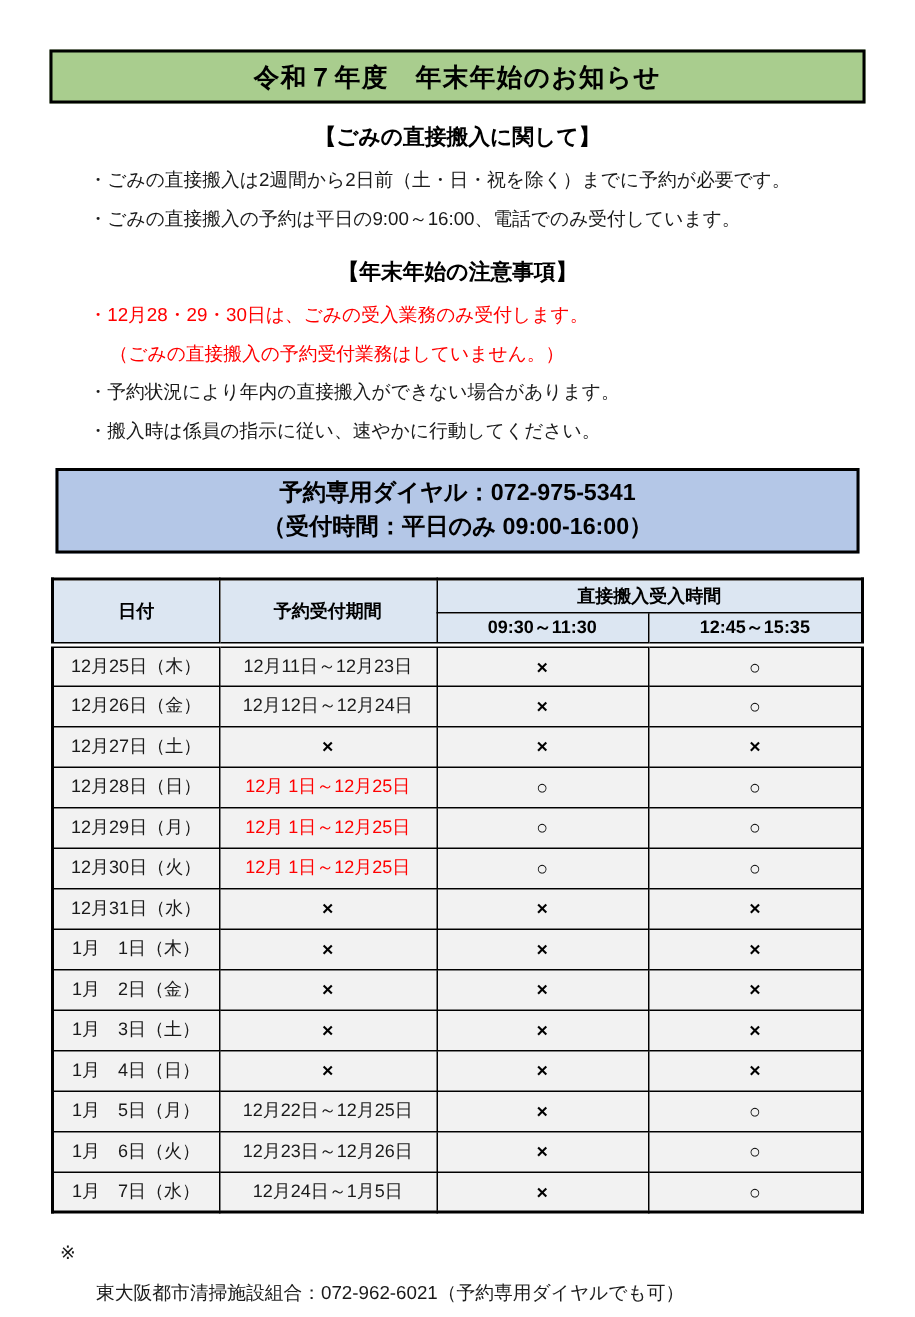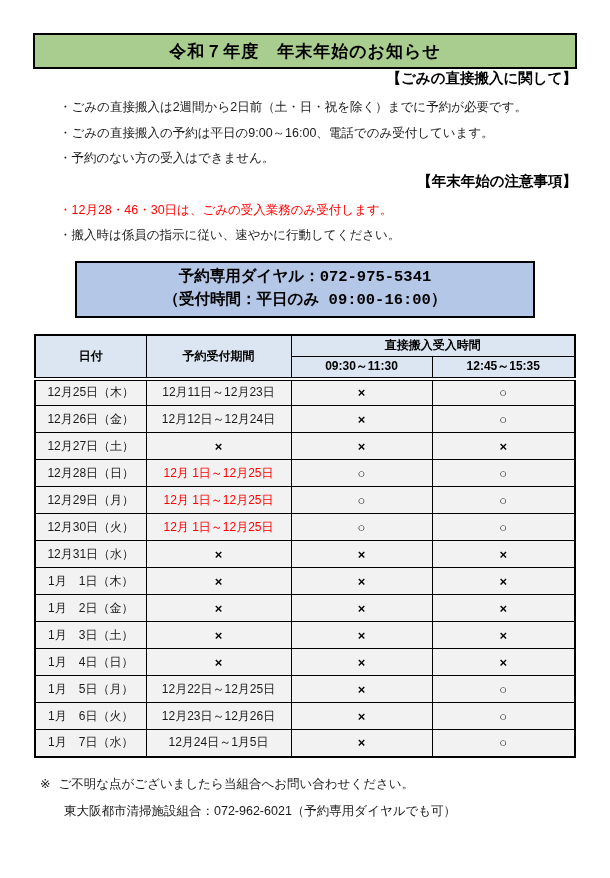--- a/index.html
+++ b/index.html
@@ -24,42 +24,42 @@
   .banner{
     border:2px solid var(--border);
     background:var(--banner-green);
     height:36px;
     display:flex;align-items:center;justify-content:center;
     font-size:17px;font-weight:bold;color:#000;
     letter-spacing:1px;
   }
 
   .section-heading{
-    text-align:right;
+    text-align:center;
     font-size:14.5px;font-weight:bold;color:#000;
+    margin-top:13px;
   }
   .bullets{margin:7px 0 0 5px;}
   .bullet{
     font-size:12.5px;
     line-height:25.5px;
     white-space:nowrap;
     color:#1a1a1a;
     margin-left:21px;
   }
   .bullet.red{color:var(--red);}
   .bullet.indent{padding-left:14px;}
 
   .phone-box{
-    width:460px;
+    width:536px;
     margin:12px auto 16px auto;
     border:2px solid var(--border);
     background:var(--phone-blue);
     text-align:center;
     padding:3px 0 4px 0;
-    font-family:Liberation Mono, monospace;
   }
   .phone-box .line{
     font-size:15.5px;font-weight:bold;color:#000;
     line-height:23px;
   }
 
   table.schedule{
     width:540px;
     margin:8px auto 16px auto;
     border-collapse:collapse;
@@ -104,26 +104,27 @@
 <div class="page">
 
   <div class="banner">
     <span>令和７年度　年末年始のお知らせ</span>
   </div>
 
   <div class="section-heading">【ごみの直接搬入に関して】</div>
   <div class="bullets">
       <div class="bullet">・ごみの直接搬入は2週間から2日前（土・日・祝を除く）までに予約が必要です。</div>
       <div class="bullet">・ごみの直接搬入の予約は平日の9:00～16:00、電話でのみ受付しています。</div>
-      <div class="bullet">・予約のない方の受入はできません。</div>
     </div>
 
   <div class="section-heading">【年末年始の注意事項】</div>
   <div class="bullets">
-      <div class="bullet red">・12月28・46・30日は、ごみの受入業務のみ受付します。</div>
+      <div class="bullet red">・12月28・29・30日は、ごみの受入業務のみ受付します。</div>
+      <div class="bullet red indent">（ごみの直接搬入の予約受付業務はしていません。）</div>
+      <div class="bullet">・予約状況により年内の直接搬入ができない場合があります。</div>
       <div class="bullet">・搬入時は係員の指示に従い、速やかに行動してください。</div>
     </div>
 
   <div class="phone-box">
     <div class="line">予約専用ダイヤル：072-975-5341</div>
     <div class="line">（受付時間：平日のみ 09:00-16:00）</div>
   </div>
 
   <table class="schedule">
     <colgroup>
@@ -227,18 +228,17 @@
           <td>12月24日～1月5日</td>
           <td class="mark">×</td>
           <td class="mark">○</td>
         </tr>
       </tbody>
   </table>
 
   <div class="footer">
     <div class="footer-note">
       <span class="marker">※</span>
-      <span>ご不明な点がございましたら当組合へお問い合わせください。</span>
     </div>
     <div class="footer-contact">東大阪都市清掃施設組合：072-962-6021（予約専用ダイヤルでも可）</div>
   </div>
 
 </div>
 
 </body></html>

